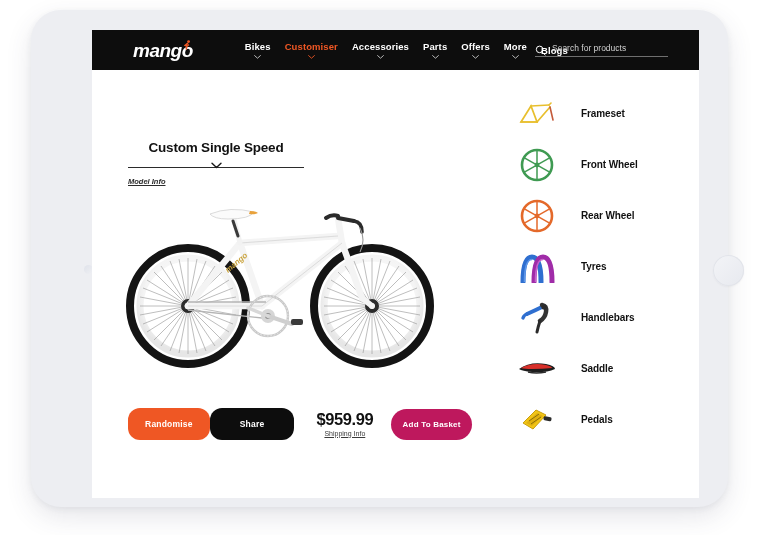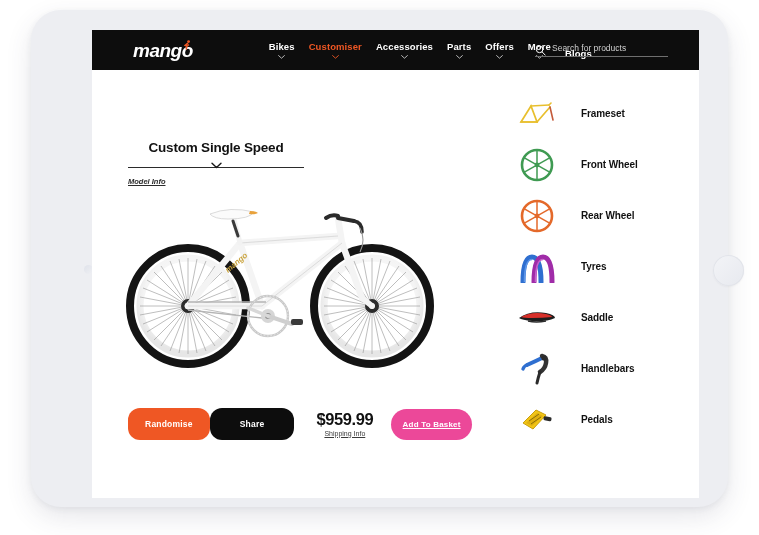--- a/index.html
+++ b/index.html
@@ -64,22 +64,22 @@
     line-height: 1;
     user-select: none;
   }
   #logo .rider {
     position: absolute;
     right: 1px; top: -7px;
     width: 12px; height: 10px;
   }
 
   #nav-links {
-    display: flex; align-items: flex-end;
-    margin-left: 76px;
+    display: flex; align-items: center;
+    margin-left: 52px;
     gap: 14px;
   }
   .nav-item {
     position: relative;
     display: flex; flex-direction: column; align-items: center;
     cursor: pointer;
   }
   .nav-label {
     color: #ffffff;
     font-size: 9.5px;
@@ -177,25 +177,25 @@
   }
   #shipping-info {
     margin-top: 2px;
     font-size: 7px; color: #3a3a3a;
     text-decoration: underline; cursor: pointer;
   }
   #add-basket-button {
     margin-left: 18px;
     width: 81px; height: 31px;
     border-radius: 16px;
-    background: #ec4899;
+    background: #be185d;
     color: #ffffff;
     font-size: 8px; font-weight: bold;
     display: flex; align-items: center; justify-content: center;
-    cursor: pointer; letter-spacing: 0.2px; text-decoration: underline;
+    cursor: pointer; letter-spacing: 0.2px;
   }
 
   
   #sidebar {
     position: absolute;
     left: 400px; top: 40px;
     width: 207px; height: 428px;
     padding-top: 18px;
   }
   .comp-row {
@@ -536,40 +536,40 @@
               <path d="M6.5 31 Q6.5 8.5 14 8.5" fill="none" stroke="#5e97e8" stroke-width="1.6"></path>
               <path d="M16 31 Q16 6 25 6 Q34 6 34 31" fill="none" stroke="#a02ca8" stroke-width="5" stroke-linecap="round"></path>
               <path d="M17.5 31 Q17.5 8.5 25 8.5" fill="none" stroke="#c763cd" stroke-width="1.6"></path>
             </svg>
           </span>
           <span class="comp-label">Tyres</span>
         </div>
 
         <div class="comp-row">
           <span class="comp-icon">
-            <svg width="42" height="20" viewBox="0 0 42 20">
-              <path d="M3 10 Q14 2 30 5 Q39 7 39 10 Q30 14 16 13 Q6 12 3 10 Z" fill="#1d1d1d"></path>
-              <path d="M5 9 Q16 3 30 6 Q36 7.5 36 9 Q27 10 16 10 Q8 10 5 9 Z" fill="#d8302a"></path>
-              <path d="M12 13 Q20 15 30 13" stroke="#2b2b2b" stroke-width="1.4" fill="none"></path>
-            </svg>
-          </span>
-          <span class="comp-label">Saddle</span>
-        </div>
-
-        <div class="comp-row">
-          <span class="comp-icon">
             <svg width="34" height="34" viewBox="0 0 34 34">
               <path d="M7 13 Q16 9 24 5" stroke="#2f6fd0" stroke-width="4" fill="none" stroke-linecap="round"></path>
               <path d="M22 4 Q27 5 26 11 Q25 17 20 20" stroke="#333333" stroke-width="4.5" fill="none" stroke-linecap="round"></path>
               <path d="M20 20 Q18 26 17 31" stroke="#2b2b2b" stroke-width="3" fill="none" stroke-linecap="round"></path>
               <path d="M7 13 Q4 14 3 17" stroke="#2f6fd0" stroke-width="3.4" fill="none" stroke-linecap="round"></path>
               <circle cx="24" cy="6" r="2.6" fill="#2b2b2b"></circle>
             </svg>
           </span>
           <span class="comp-label">Handlebars</span>
+        </div>
+
+        <div class="comp-row">
+          <span class="comp-icon">
+            <svg width="42" height="20" viewBox="0 0 42 20">
+              <path d="M3 10 Q14 2 30 5 Q39 7 39 10 Q30 14 16 13 Q6 12 3 10 Z" fill="#1d1d1d"></path>
+              <path d="M5 9 Q16 3 30 6 Q36 7.5 36 9 Q27 10 16 10 Q8 10 5 9 Z" fill="#d8302a"></path>
+              <path d="M12 13 Q20 15 30 13" stroke="#2b2b2b" stroke-width="1.4" fill="none"></path>
+            </svg>
+          </span>
+          <span class="comp-label">Saddle</span>
         </div>
 
 
         <div class="comp-row">
           <span class="comp-icon">
             <svg width="36" height="30" viewBox="0 0 36 30">
               <path d="M4 18 L17 5 L27 10 L14 24 Z" fill="#f2c516" stroke="#c99e0e" stroke-width="1"></path>
               <path d="M7 18 L18 8 L24 11 L13 21 Z" fill="#e0b00f"></path>
               <g stroke="#8a6f08" stroke-width="1">
                 <line x1="10" y1="16" x2="20" y2="9"></line>

